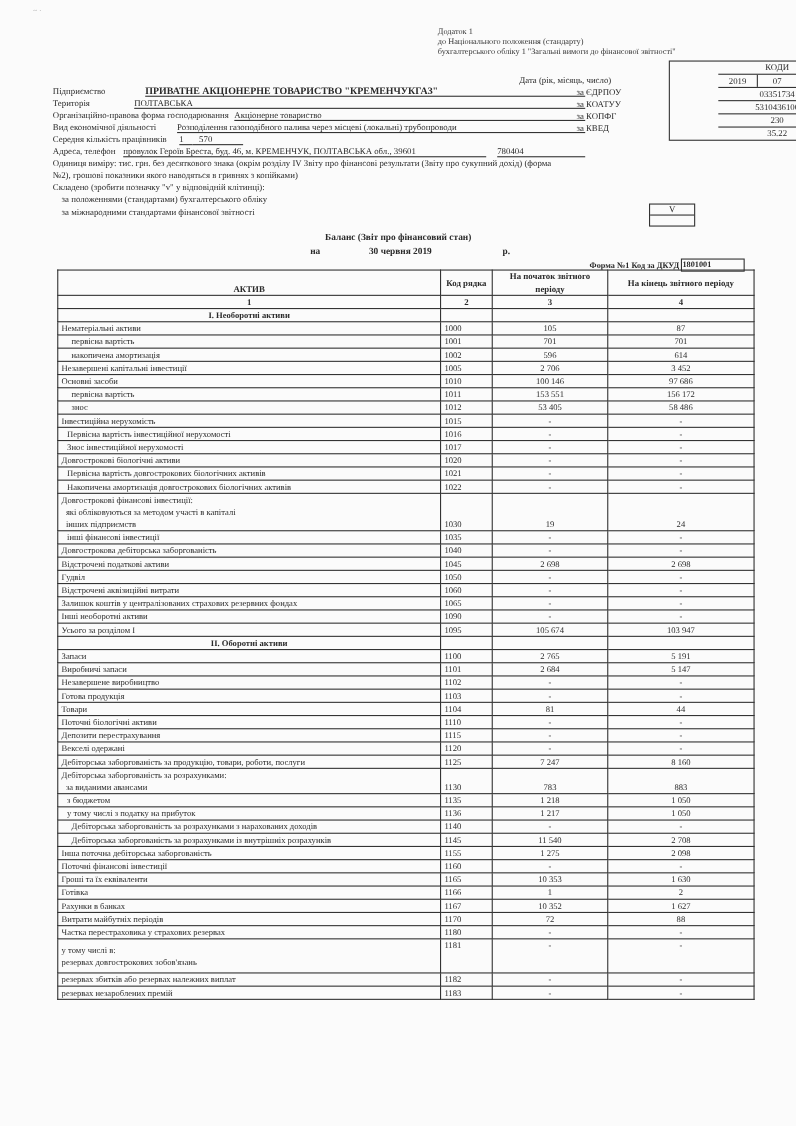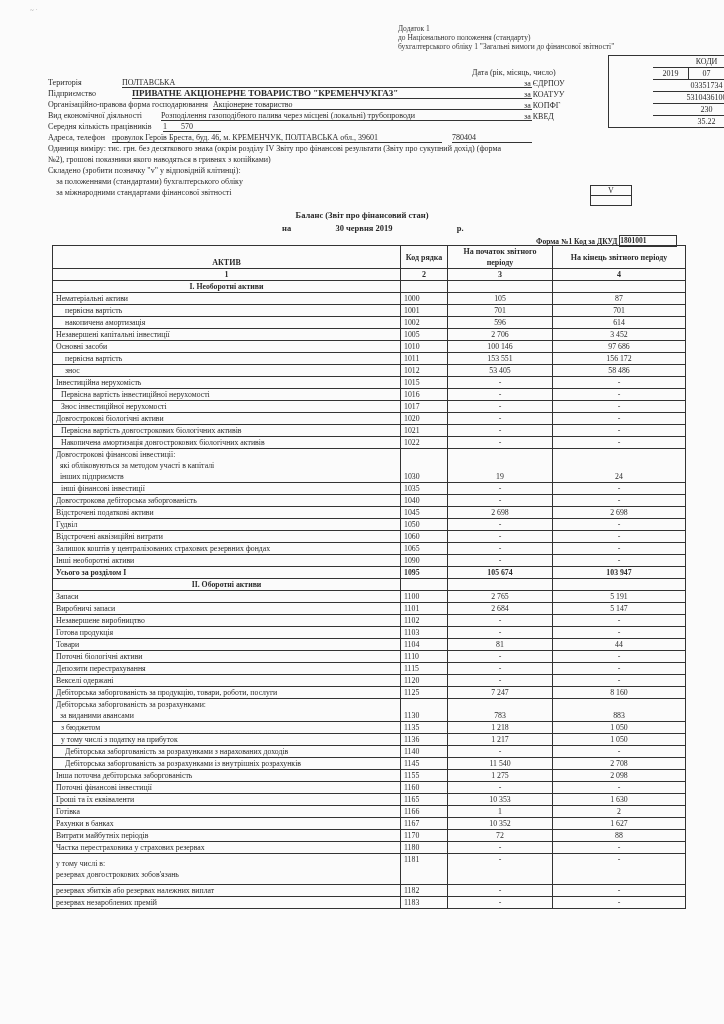--- a/index.html
+++ b/index.html
@@ -30,21 +30,21 @@
   .date-line { top:223px; left:282px; font-weight:bold; font-size:8.5px; }
   .form-code { left:536px; top:235px; font-size:7.5px; font-weight:bold; display:flex; align-items:center; }
   .form-code .box { border:1px solid #333; width:56px; margin-left:2px; height:10px; line-height:10px; }
   table.bal {
     position:absolute; left:52px; top:245px; border-collapse:collapse; font-size:7.8px;
   }
   table.bal td, table.bal th { border:1px solid #333; padding:0 3px; height:11px; line-height:11px; }
   table.bal th { font-weight:bold; font-size:8px; }
   .c1 { width:332px; } .c2 { width:40px; text-align:left; } .c3 { width:98px; text-align:center; } .c4 { width:126px; text-align:center; }
   .sec td { font-weight:bold; text-align:center; }
-  .tot td { font-weight:bold; }
+  .tot td { font-weight:normal; }
   .i1 { padding-left:8px !important; } .i2 { padding-left:12px !important; }
   .scan-mark { left:30px; top:6px; width:30px; height:8px; color:#aaa; font-size:7px; }
 </style>
 </head>
 <body>
 
 <div class="abs scan-mark">~ ·</div>
 
 <div class="abs annex">
   <div>Додаток 1</div>
@@ -76,26 +76,26 @@
   <div class="row">
       <span>230</span>
     </div>
   <div class="row">
       <span>35.22</span>
     </div>
 </div>
 
 <div class="abs info">
   <div class="line">
+    <span class="lbl" style="width:84px">Підприємство</span>
+    <span class="val company" style="width:400px">ПРИВАТНЕ АКЦІОНЕРНЕ ТОВАРИСТВО "КРЕМЕНЧУКГАЗ"</span>
+  </div>
+  <div class="line">
     <span class="lbl" style="width:74px">Територія</span>
     <span class="val" style="width:410px">ПОЛТАВСЬКА</span>
-  </div>
-  <div class="line">
-    <span class="lbl" style="width:84px">Підприємство</span>
-    <span class="val company" style="width:400px">ПРИВАТНЕ АКЦІОНЕРНЕ ТОВАРИСТВО "КРЕМЕНЧУКГАЗ"</span>
   </div>
   <div class="line">
     <span class="lbl" style="width:165px">Організаційно-правова форма господарювання</span>
     <span class="val" style="width:319px">Акціонерне товариство</span>
   </div>
   <div class="line">
     <span class="lbl" style="width:113px">Вид економічної діяльності</span>
     <span class="val" style="width:371px">Розподілення газоподібного палива через місцеві (локальні) трубопроводи</span>
   </div>
   <div class="line">

